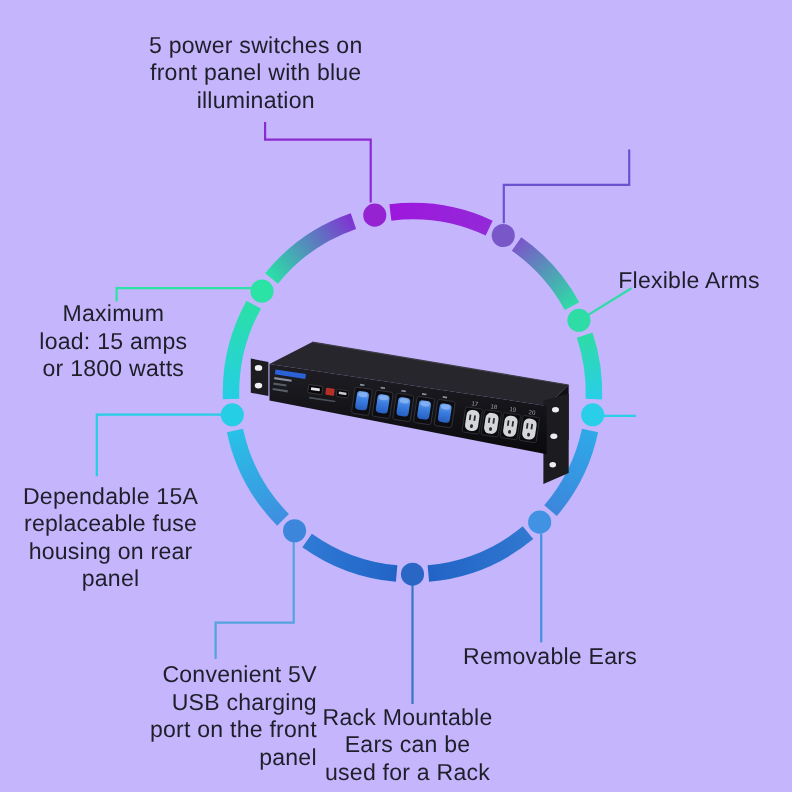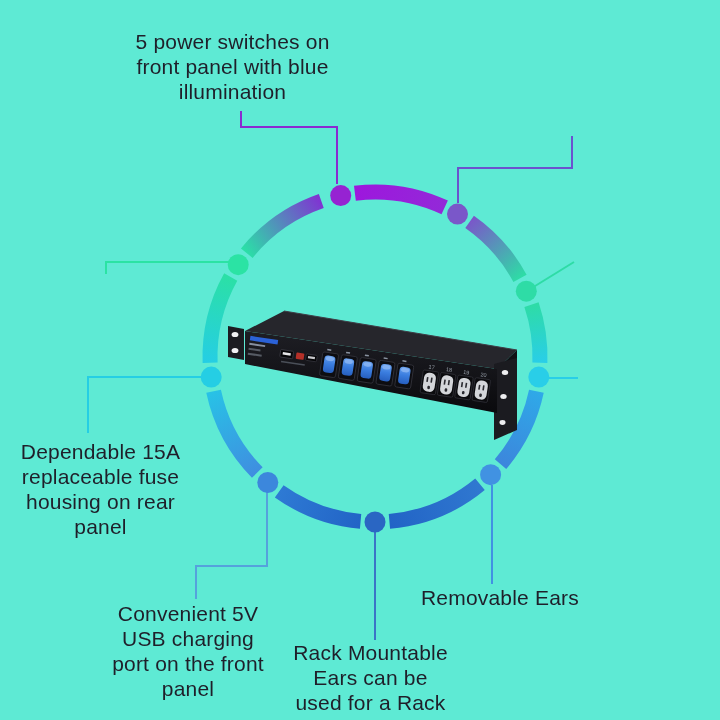--- a/index.html
+++ b/index.html
@@ -1,17 +1,17 @@
 <!DOCTYPE html>
 <html><head>
 <meta charset="utf-8">
 <style>
   html,body { margin:0; padding:0; background:#ffffff; }
   .canvas {
-    position:relative; width:720px; height:720px; background:#5eead4;
+    position:relative; width:720px; height:720px; background:#c4b5fd;
     font-family:"Liberation Sans", sans-serif; overflow:hidden;
   }
   .ring-svg { position:absolute; left:0; top:0; }
   .callout {
     position:absolute; color:#1f1f2a; font-size:21px; line-height:25px;
     font-weight:500; letter-spacing:0.2px; white-space:pre-line; text-align:center;
   }
   .align-left { text-align:left; }
 </style>
 </head>
@@ -215,26 +215,30 @@
             </g>
           </g>
         </g>
       </g>
     </g>
   </svg>
 
   <div class="callout" style="left:105px; top:29px;  width:255px;">5 power switches on
 front panel with blue
 illumination</div>
+  <div class="callout align-left" style="left:562px; top:243px; width:155px;">Flexible Arms</div>
   <div class="callout" style="left:405px; top:585px; width:190px;">Removable Ears</div>
   <div class="callout" style="left:278px; top:640px; width:185px;">Rack Mountable
 Ears can be
 used for a Rack</div>
-  <div class="callout" style="left:88px;  top:601px; width:200px;">Convenient 5V
+  <div class="callout" style="left:88px;  top:601px; width:200px;text-align:right;">Convenient 5V
 USB charging
 port on the front
 panel</div>
   <div class="callout" style="left:3px;   top:439px; width:195px;">Dependable 15A
 replaceable fuse
 housing on rear
 panel</div>
+  <div class="callout" style="left:23px;  top:273px; width:160px;">Maximum
+load: 15 amps
+or 1800 watts</div>
 
 </div>
 
 </body></html>

